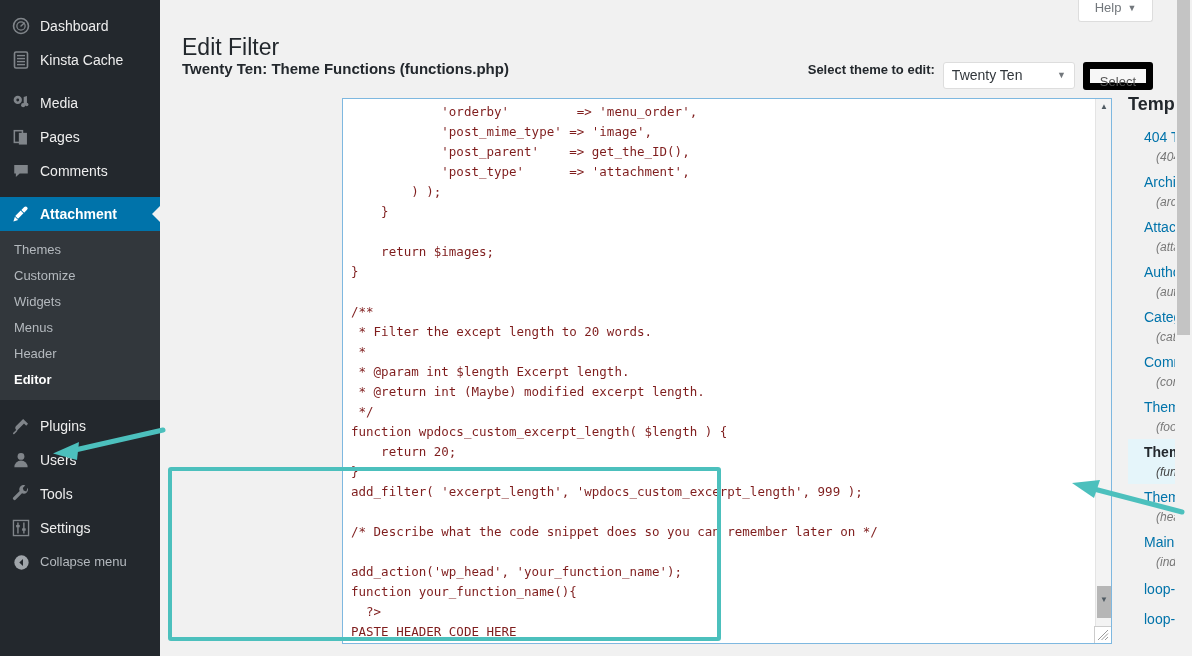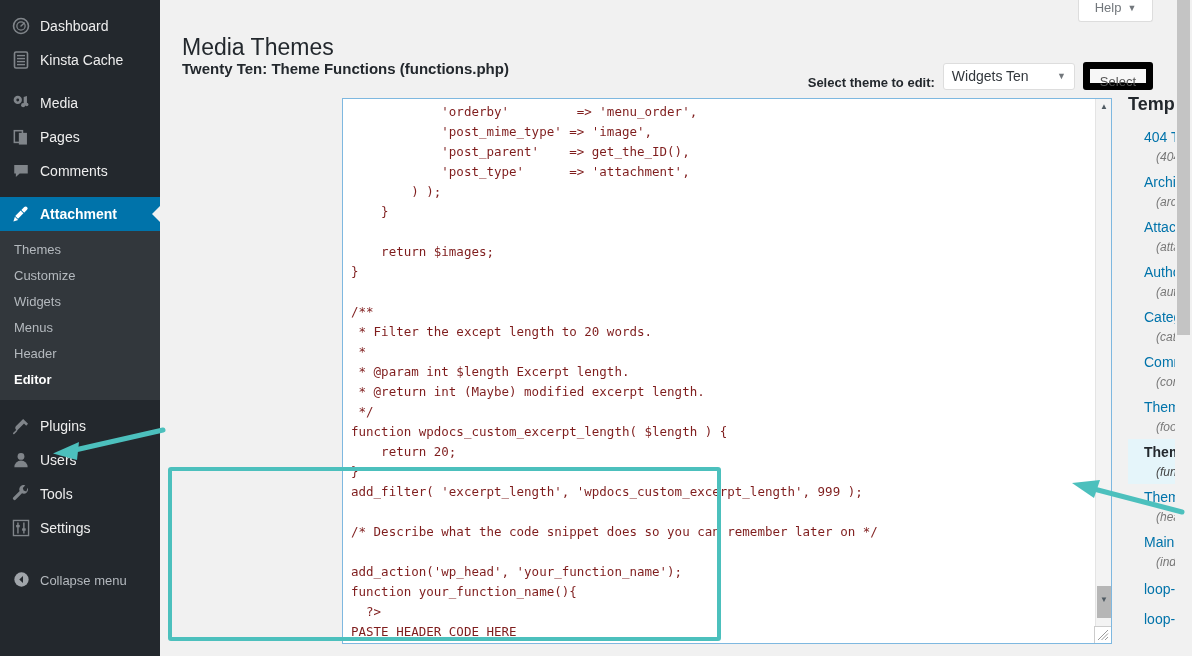--- a/index.html
+++ b/index.html
@@ -63,21 +63,21 @@
     padding: 4px 0 4px 14px;
     font-size: 13px;
     color: #b4b9be;
     line-height: 18px;
     cursor: pointer;
   }
   .sub-item.current { color: #fff; font-weight: 700; }
 
   
   .collapse-row {
-    display: flex; align-items: flex-end;
+    display: flex; align-items: flex-start;
     height: 34px; padding-left: 11px;
     color: #b4b9be; font-size: 13px;
     cursor: pointer;
   }
   .collapse-row .mi { width: 20px; margin-right: 9px; flex: 0 0 20px;
                       display:flex; align-items:center; justify-content:center; }
 
   
   #wpbody {
     position: absolute; left: 160px; top: 0;
@@ -107,21 +107,21 @@
   }
 
   #file-title {
     position: absolute; left: 22px; top: 60px;
     font-size: 15px; font-weight: 700;
     color: #23282d;
   }
 
   #theme-select-wrap {
     position: absolute; right: 22px; top: 62px;
-    display: flex; align-items: flex-end;
+    display: flex; align-items: flex-start;
   }
   #theme-select-label {
     font-size: 13px; font-weight: 700; color: #23282d;
     margin-right: 8px;
   }
   #theme-select {
     position: relative;
     width: 132px; height: 27px;
     background: #fff;
     border: 1px solid #ddd;
@@ -413,28 +413,28 @@
 
   </nav>
 
   <div id="wpbody">
 
     <div id="help-btn">
       <span>Help</span>
       <span class="caret">▼</span>
     </div>
 
-    <h1 id="page-title">Media Themes</h1>
+    <h1 id="page-title">Edit Filter</h1>
 
     <div id="file-title">Twenty Ten: Theme Functions (functions.php)</div>
 
     <div id="theme-select-wrap">
       <span id="theme-select-label">Select theme to edit:</span>
       <div id="theme-select">
-        <span>Widgets Ten</span>
+        <span>Twenty Ten</span>
         <span class="caret">▼</span>
       </div>
       <button id="select-btn">Select</button>
     </div>
 
     <div id="editor-box">
       <pre id="code">            'orderby'         =&gt; 'menu_order',
             'post_mime_type' =&gt; 'image',
             'post_parent'    =&gt; get_the_ID(),
             'post_type'      =&gt; 'attachment',

